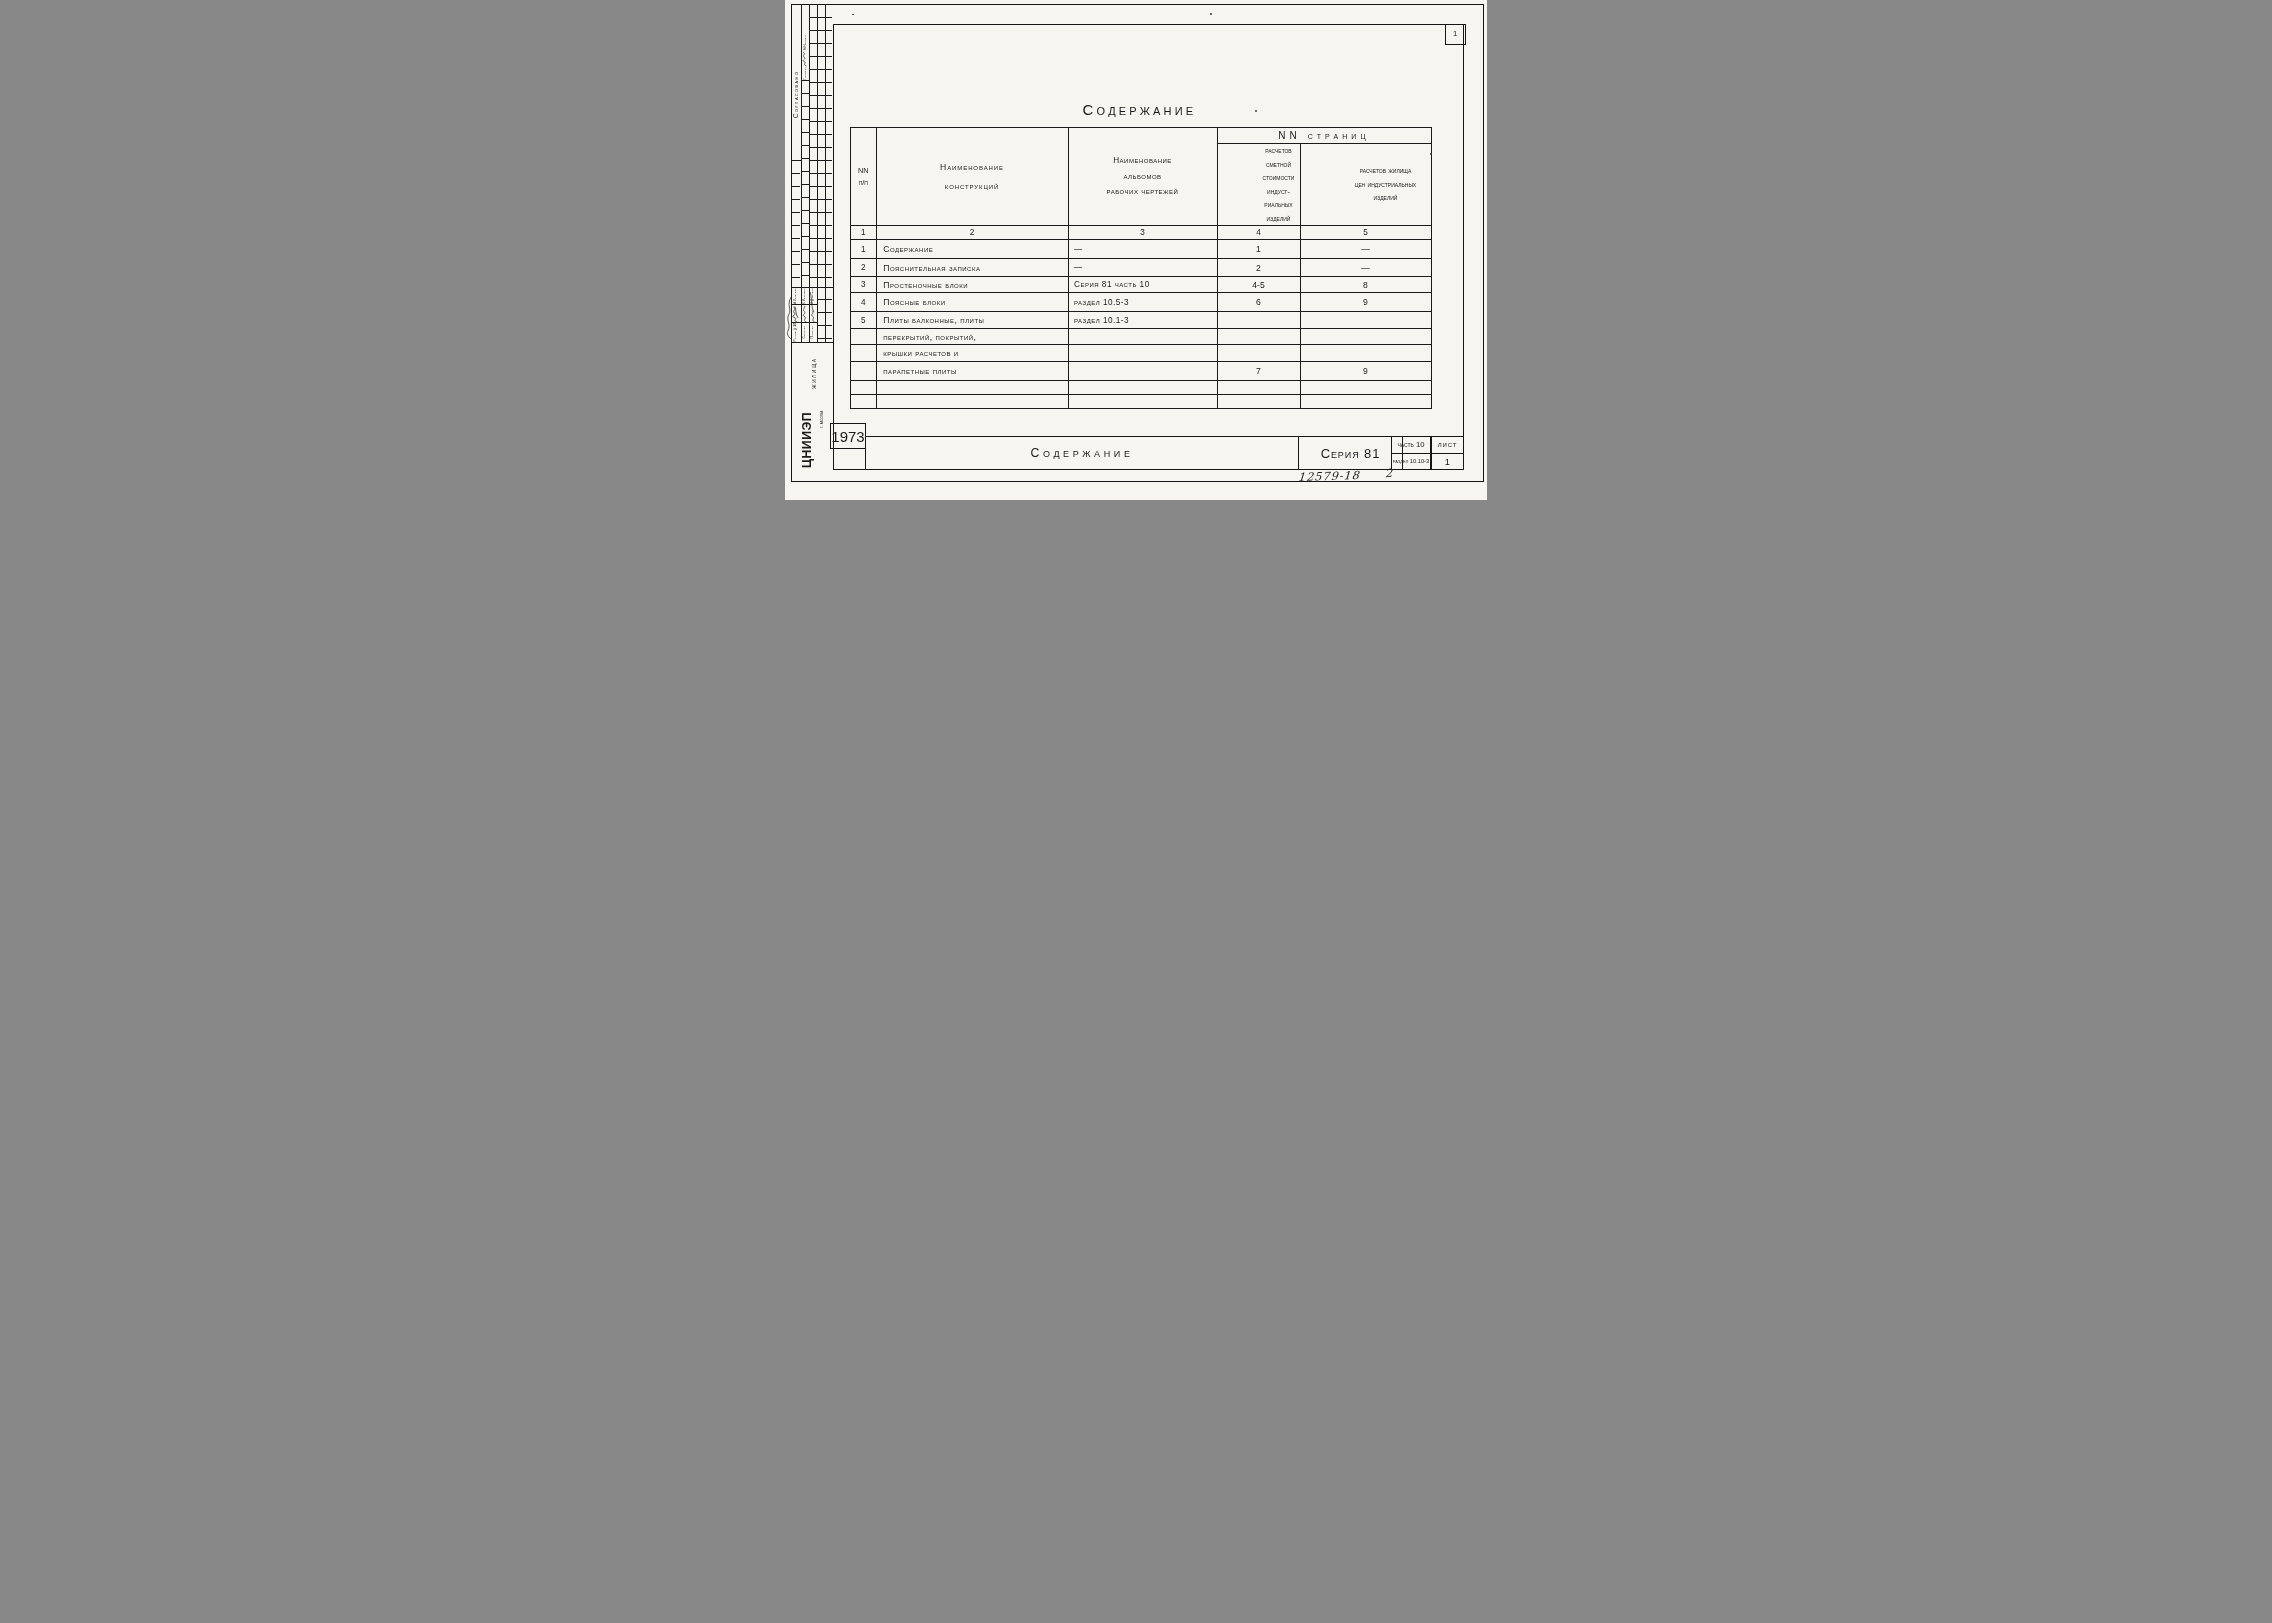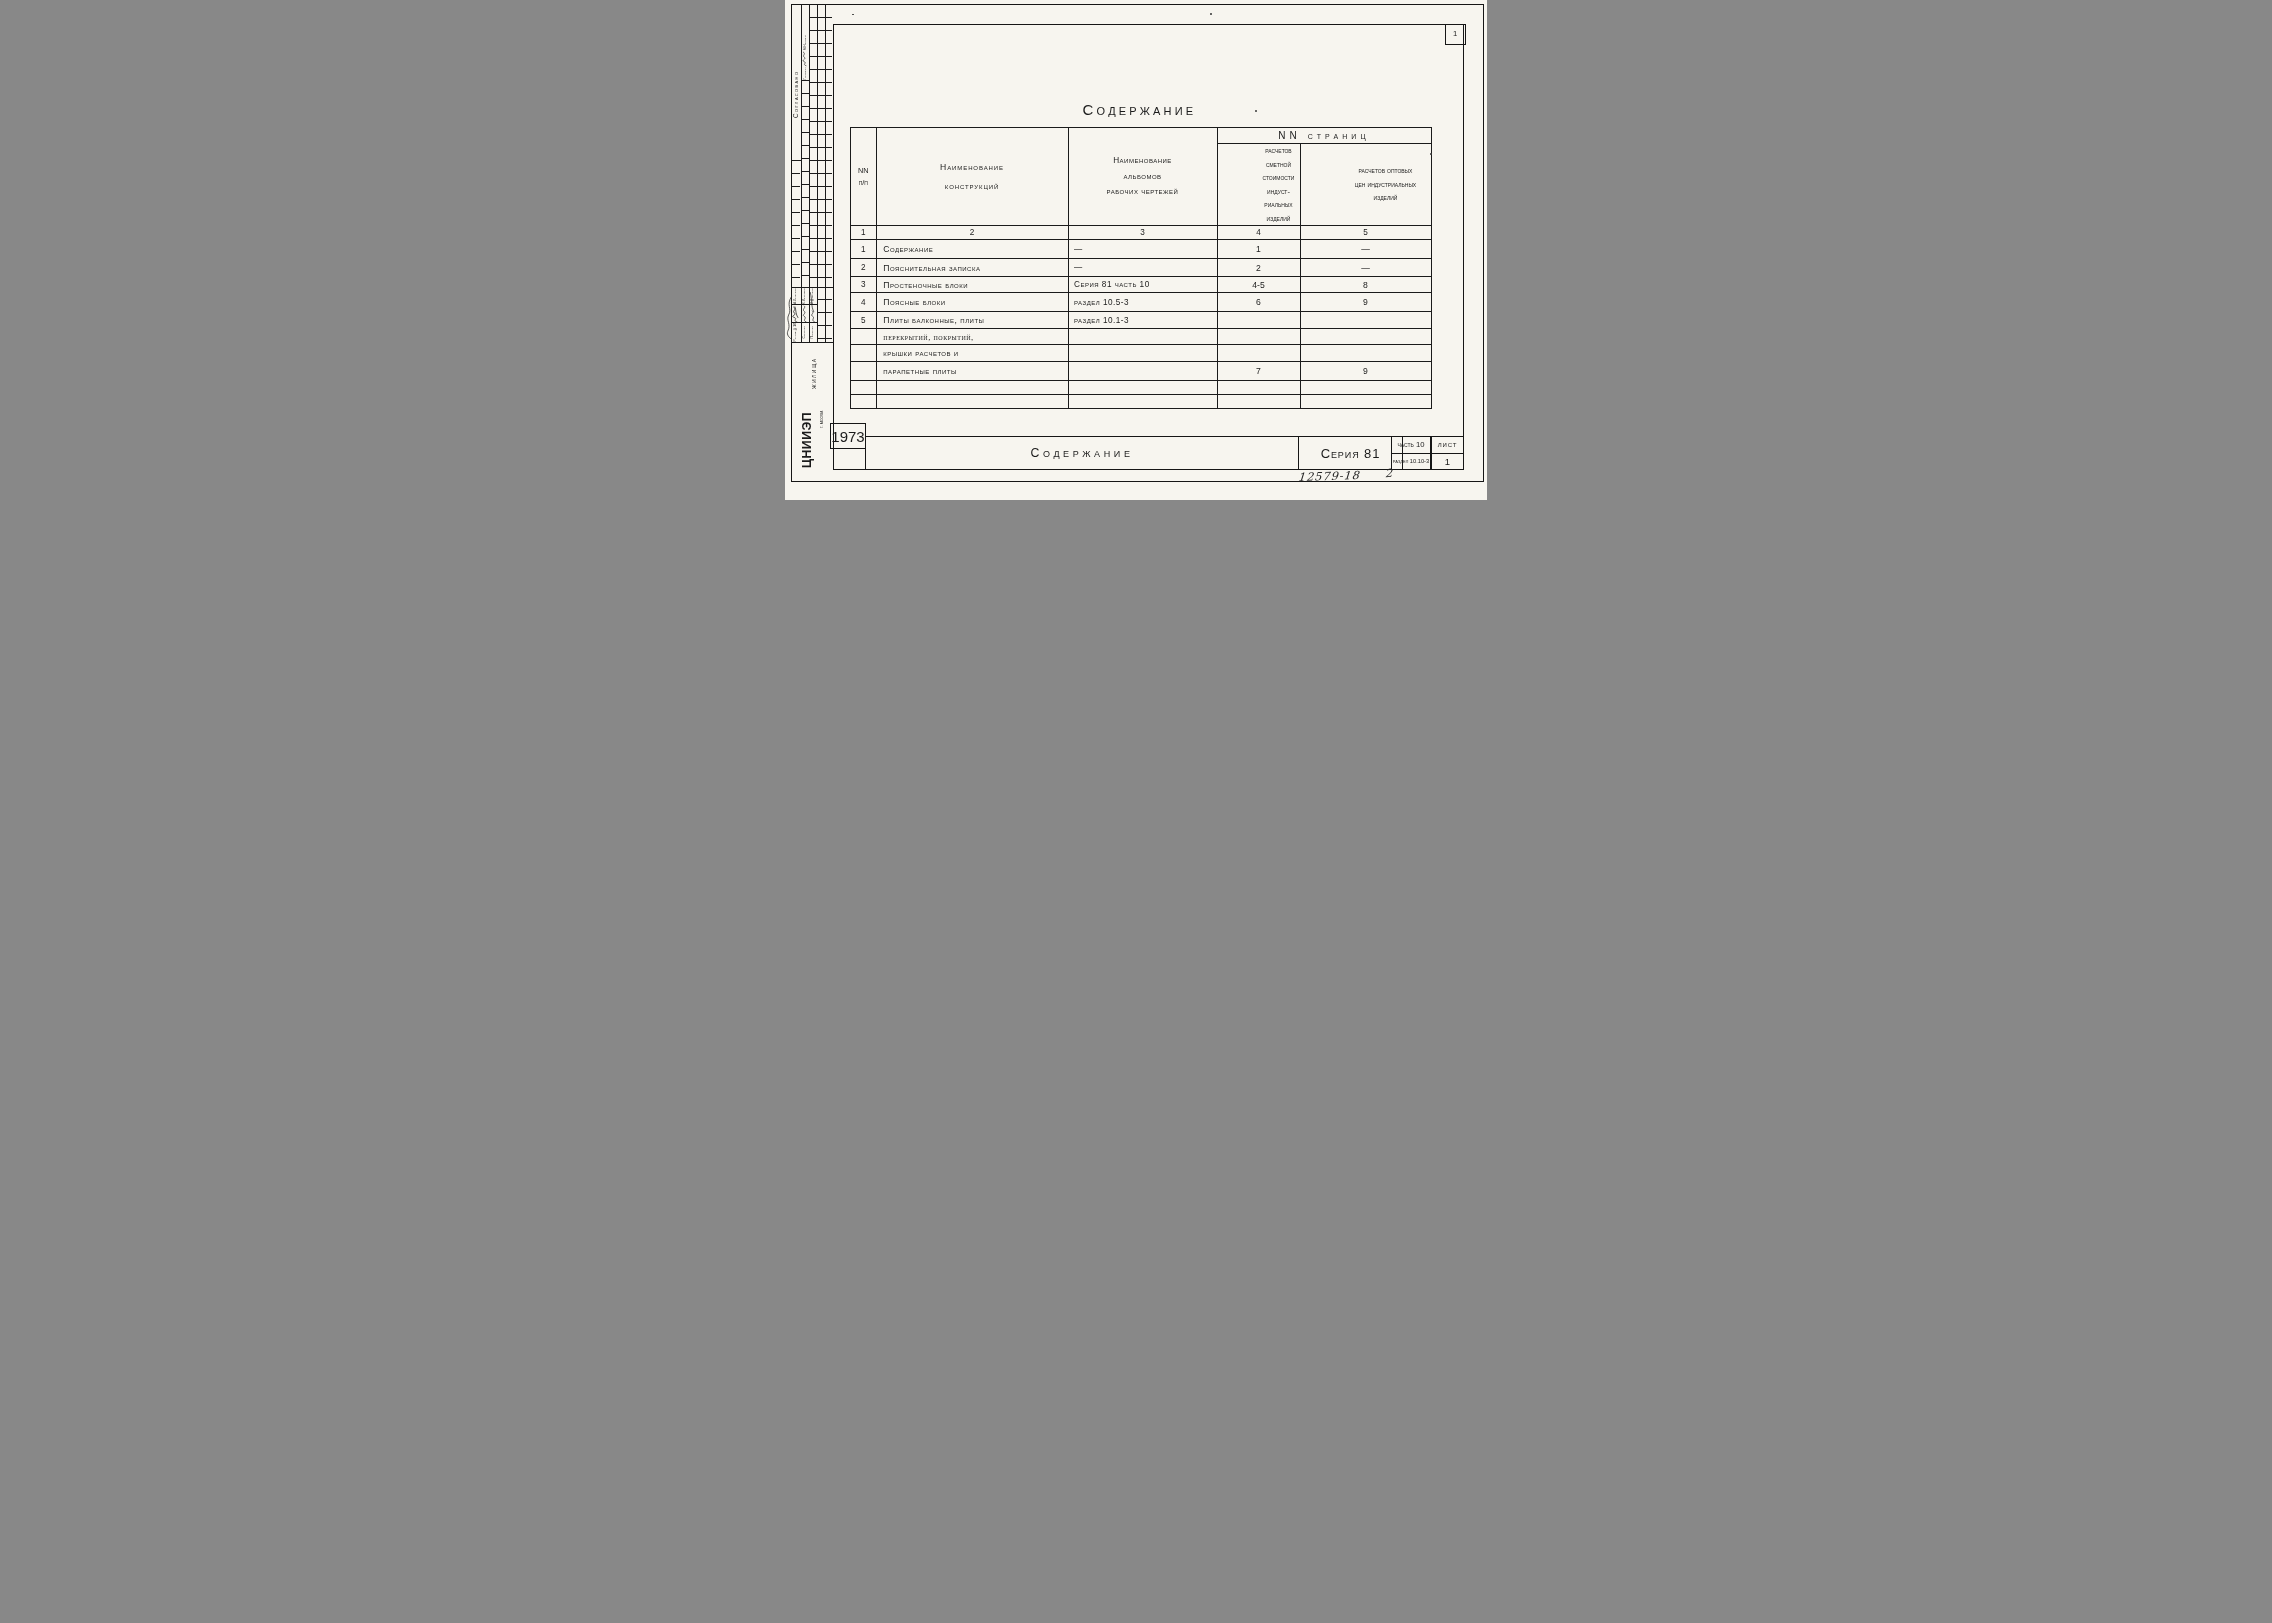--- a/index.html
+++ b/index.html
@@ -152,21 +152,21 @@
 конструкций</th>
       <th class="c-album" rowspan="2">Наименование
 альбомов
 рабочих чертежей</th>
       <th class="c-pages" colspan="2">NN страниц</th>
     </tr>
     <tr style="height:52px;">
       <th class="c-smeta">расчетов сметной
 стоимости индуст-
 риальных изделий</th>
-      <th class="c-opt">расчетов оптовых
+      <th class="c-opt">расчетов жилища
 цен индустриальных
 изделий</th>
     </tr>
     <tr class="nums" style="height:14px;">
       <td>1</td>
       <td>2</td>
       <td>3</td>
       <td>4</td>
       <td>5</td>
     </tr>
@@ -198,21 +198,21 @@
       <td class="d-page">6</td>
       <td class="d-page">9</td>
     </tr>
     <tr style="height:17.3px;">
       <td class="d-num">5</td>
       <td class="d-name">Плиты балконные, плиты</td>
       <td class="d-album">раздел 10.1-3</td>
       <td class="d-page"></td>
       <td class="d-page"></td>
     </tr>
-    <tr style="height:16px;font-family:Liberation Serif, serif;">
+    <tr style="height:16px;">
       <td class="d-num"></td>
       <td class="d-name">перекрытий, покрытий,</td>
       <td class="d-album"></td>
       <td class="d-page"></td>
       <td class="d-page"></td>
     </tr>
     <tr style="height:16.4px;">
       <td class="d-num"></td>
       <td class="d-name">крышки расчетов и</td>
       <td class="d-album"></td>

